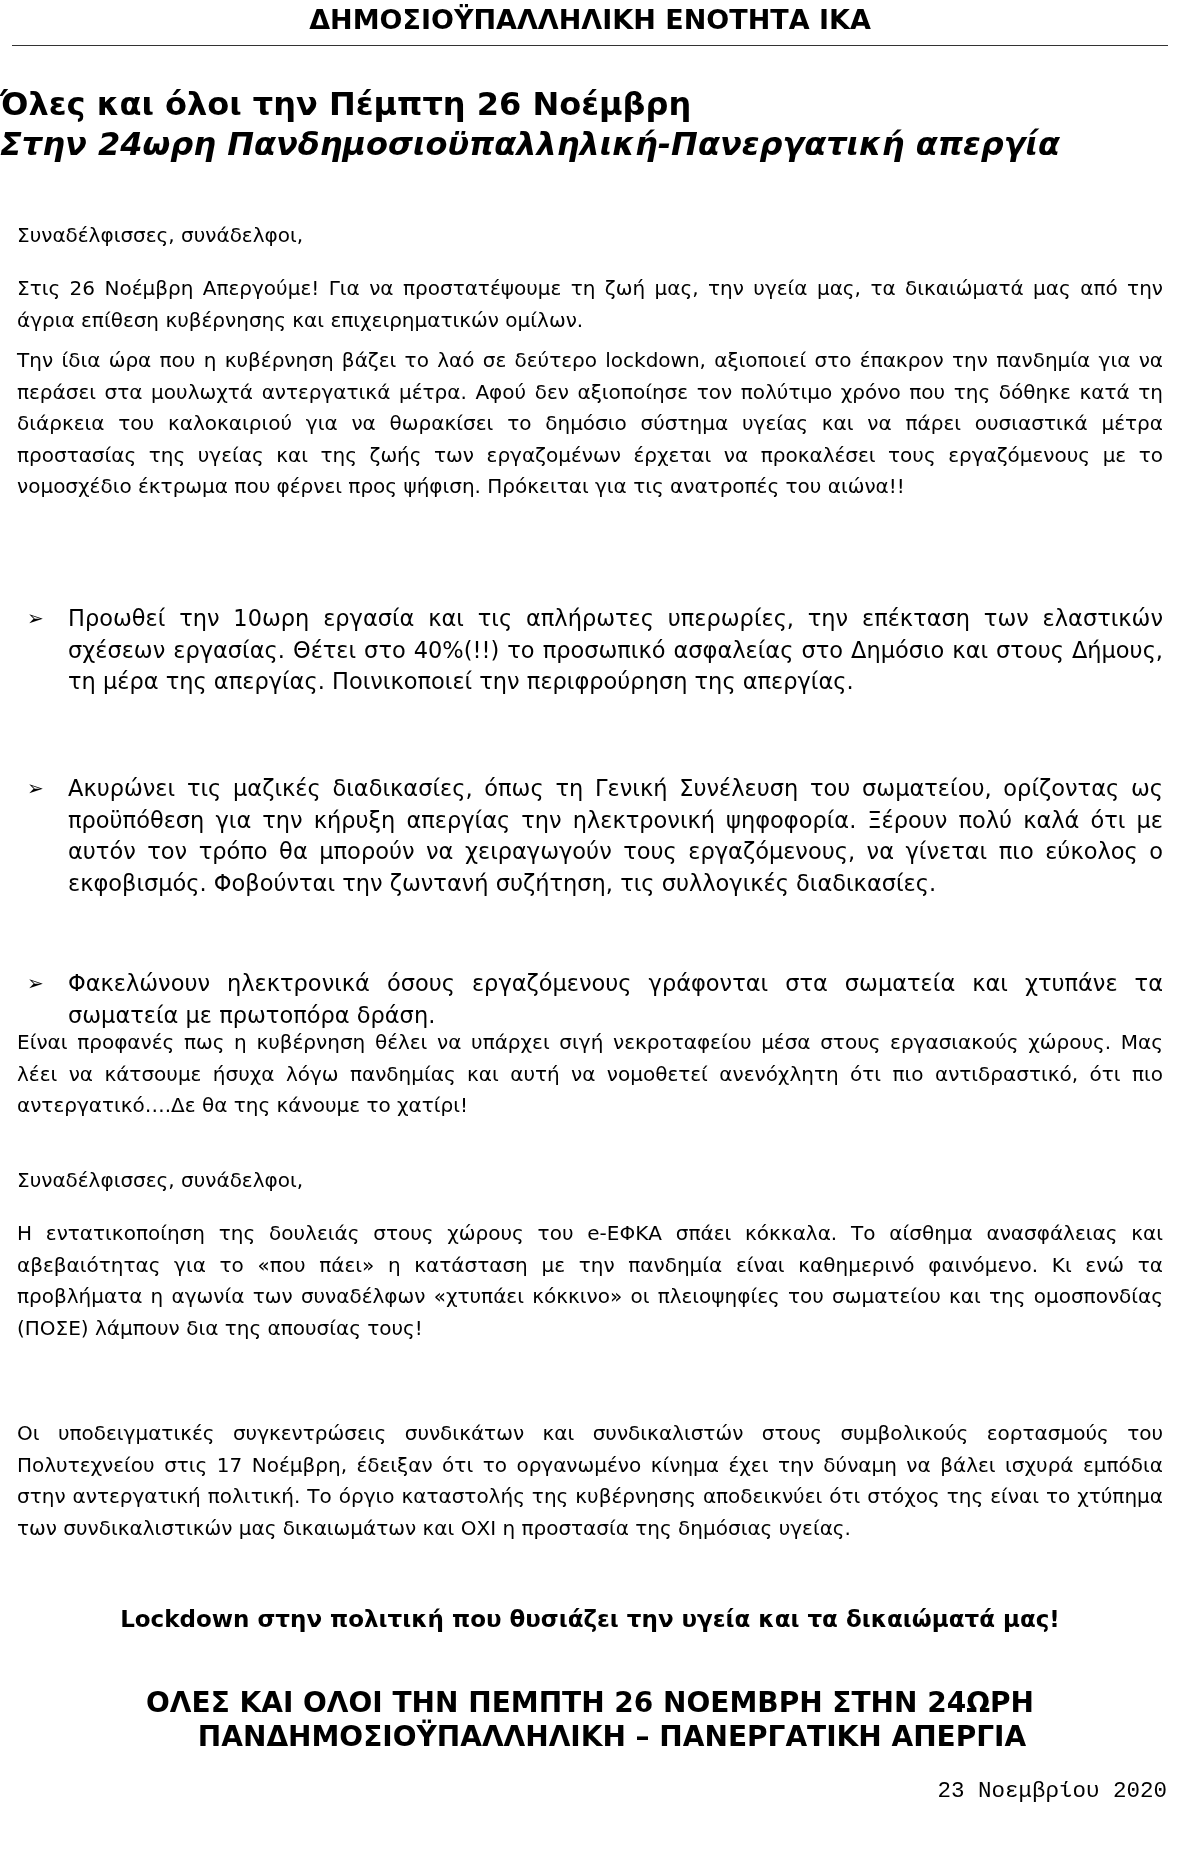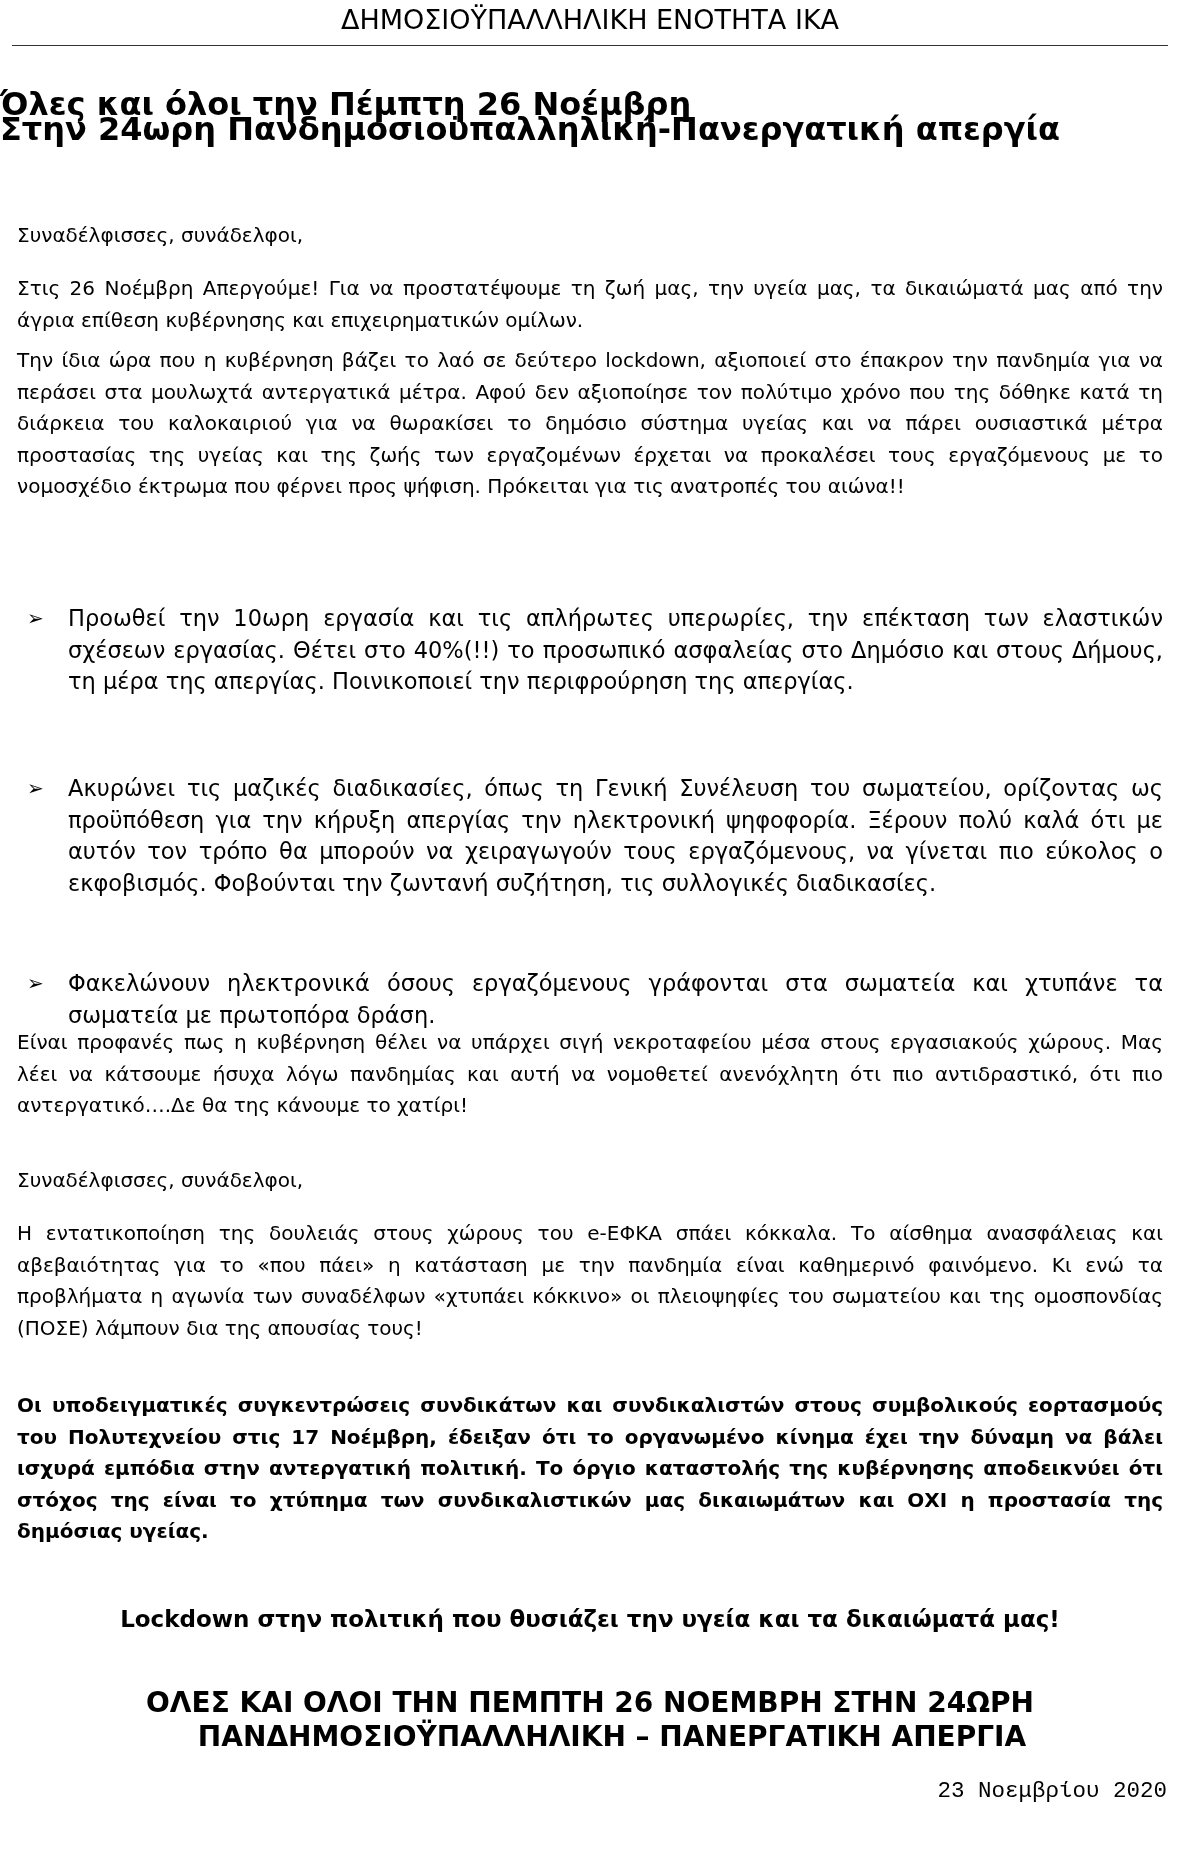--- a/index.html
+++ b/index.html
@@ -3,35 +3,35 @@
 <meta charset="utf-8">
 <style>
   html, body { margin: 0; padding: 0; background: #ffffff; }
   body {
     width: 1200px; height: 1867px; position: relative; overflow: hidden;
     font-family: "DejaVu Sans", "Liberation Sans", sans-serif; color: #000;
   }
   .page { position: absolute; left: 0; top: 0; width: 1200px; }
   .org {
     position: absolute; left: 0; top: 4px; width: 1180px; text-align: center;
-    font-size: 27px; font-weight: normal; letter-spacing: 0px;
+    font-size: 27px; font-weight: bold; letter-spacing: 0px;
   }
   .rule {
     position: absolute; left: 12px; top: 45px; width: 1156px; height: 0;
     border-top: 1.5px solid #333;
   }
   .title {
     position: absolute; left: 0; width: 1180px; 
     font-size: 32px; font-weight: bold; line-height: 40px;
   }
   .body {
     position: absolute; left: 17px; width: 1146px;
     font-size: 20px; line-height: 31.5px; text-align: justify;
   }
-  .body.bold { font-weight: bold; }
+  .body.bold { font-weight: normal; margin-top: 28px; }
   .bullet {
     position: absolute; left: 17px; width: 1146px;
     font-size: 22.5px; line-height: 31.5px;
   }
   .bullet .marker {
     position: absolute; left: 10px; top: 0; font-size: 20px;
   }
   .bullet .text {
     margin-left: 51px; display: block; text-align: justify;
   }
@@ -47,21 +47,21 @@
 </style>
 </head>
 <body>
 
 <div class="page">
 
   <div class="org">ΔΗΜΟΣΙΟΫΠΑΛΛΗΛΙΚΗ ΕΝΟΤΗΤΑ ΙΚΑ</div>
   <div class="rule"></div>
 
   <div class="title" style="top:84px;">Όλες και όλοι την Πέμπτη 26 Νοέμβρη</div>
-  <div class="title" style="top:109px;">Στην 24ωρη Πανδημοσιοϋπαλληλική-Πανεργατική απεργία</div>
+  <div class="title" style="top:124px;font-style:italic;">Στην 24ωρη Πανδημοσιοϋπαλληλική-Πανεργατική απεργία</div>
 
   <div class="body" style="top:220px;">Συναδέλφισσες,  συνάδελφοι,</div>
 
   <div class="body" style="top:273px;">Στις 26 Νοέμβρη Απεργούμε! Για να προστατέψουμε τη ζωή μας, την υγεία μας, τα δικαιώματά μας από την άγρια επίθεση κυβέρνησης και επιχειρηματικών ομίλων.</div>
 
   <div class="body" style="top:345px;">Την ίδια ώρα που η κυβέρνηση βάζει το λαό σε δεύτερο lockdown, αξιοποιεί στο έπακρον την πανδημία για να περάσει στα μουλωχτά αντεργατικά μέτρα. Αφού δεν αξιοποίησε τον πολύτιμο χρόνο που της δόθηκε κατά τη διάρκεια του καλοκαιριού για να θωρακίσει το δημόσιο σύστημα υγείας και να πάρει ουσιαστικά μέτρα προστασίας της υγείας και της ζωής των εργαζομένων έρχεται να προκαλέσει τους εργαζόμενους με το νομοσχέδιο έκτρωμα που φέρνει προς ψήφιση. Πρόκειται για τις ανατροπές του αιώνα!!</div>
 
   <div class="bullet" style="top:603px;">
     <span class="marker">➢</span>
     <span class="text">Προωθεί την 10ωρη εργασία και τις απλήρωτες υπερωρίες, την επέκταση των ελαστικών σχέσεων εργασίας. Θέτει στο 40%(!!) το προσωπικό ασφαλείας στο Δημόσιο και στους Δήμους, τη μέρα της απεργίας. Ποινικοποιεί την περιφρούρηση της απεργίας.</span>

